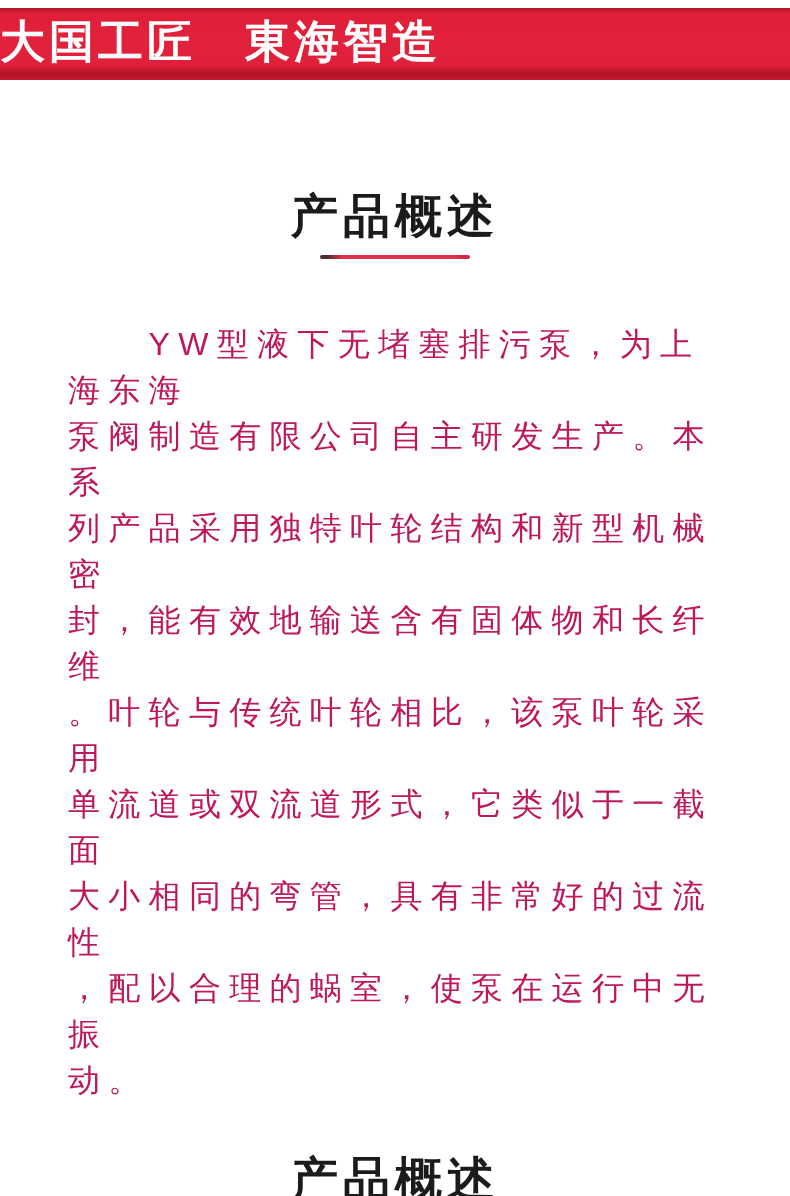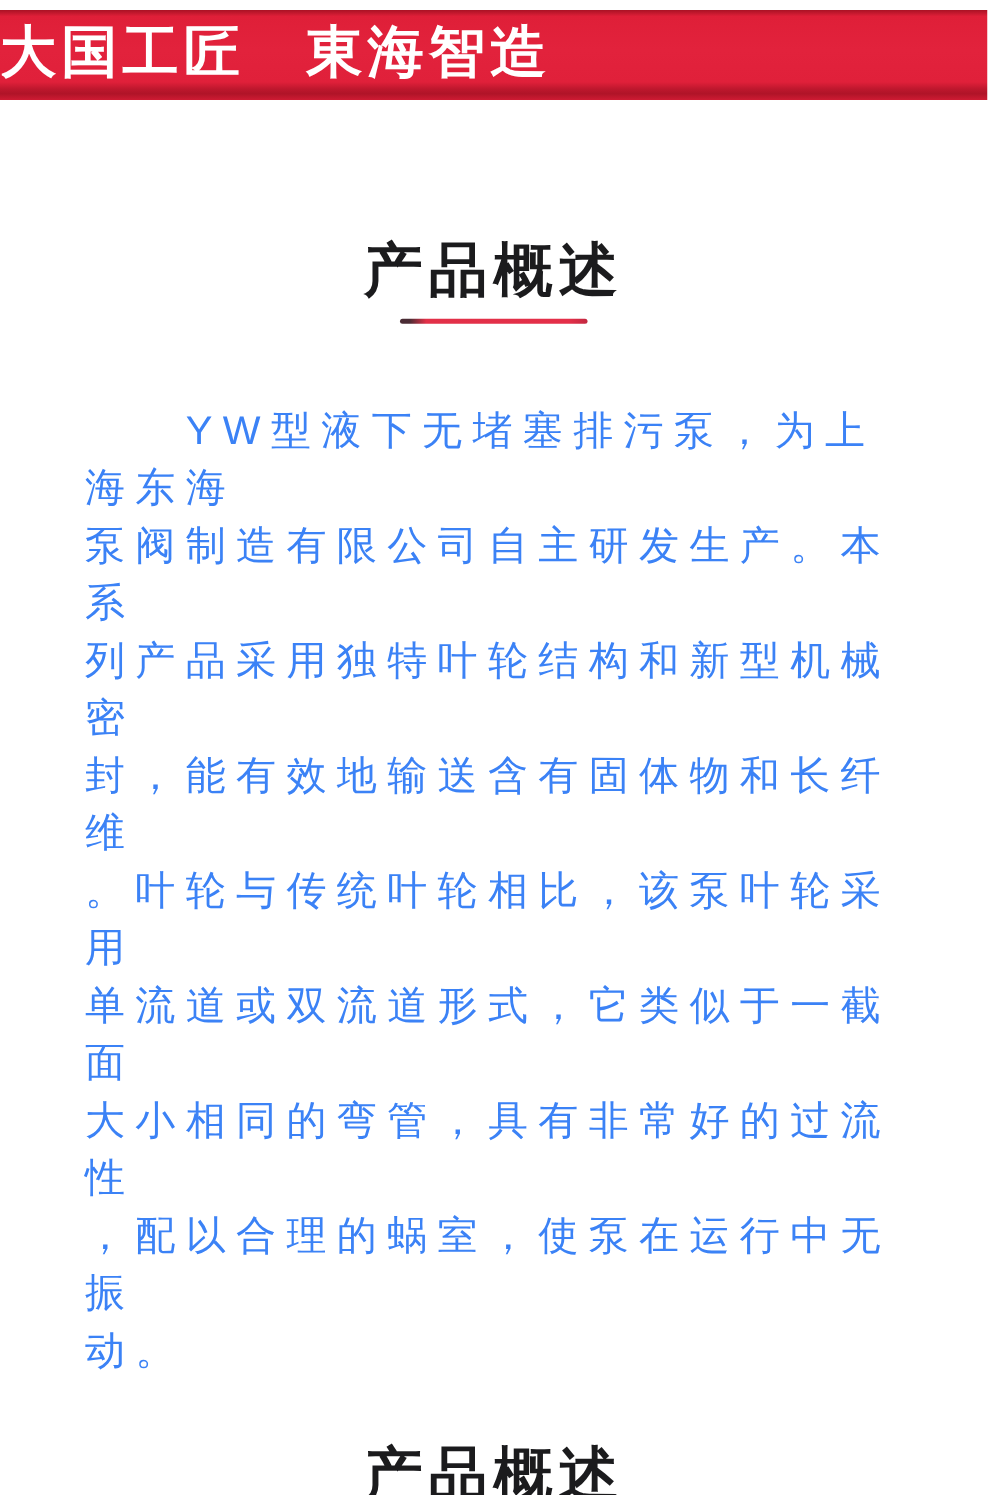--- a/index.html
+++ b/index.html
@@ -65,21 +65,21 @@
       #c22840 100%);
     border-radius: 2px;
   }
 
   
   .paragraph {
     margin: 62px 58px 0 68px;
     font-size: 32px;
     line-height: 46px;
     letter-spacing: 8.3px;
-    color: #3b82f6;
+    color: #be185d;
     white-space: pre-line;
     text-align: left;
   }
 </style>
 </head>
 <body>
 
 <div class="banner">
   <div class="banner-title">大国工匠　東海智造</div>
 </div>

